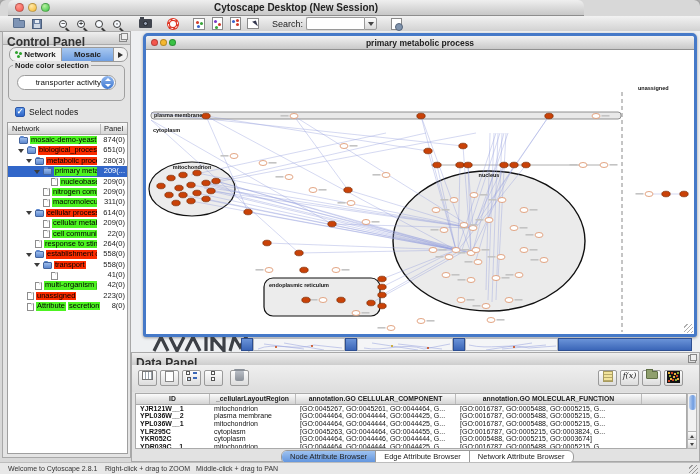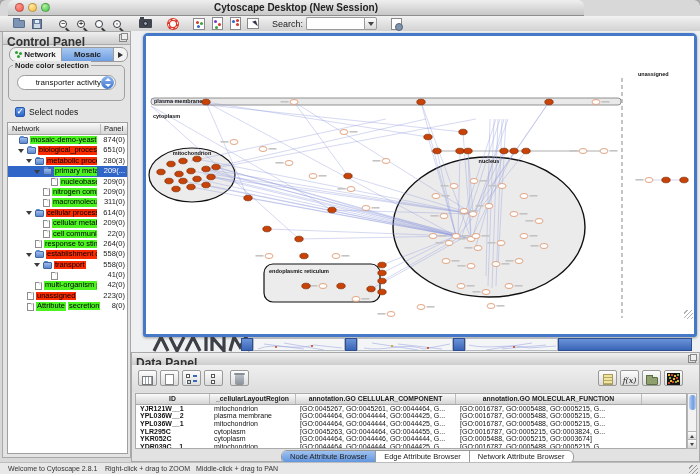--- a/index.html
+++ b/index.html
@@ -104,21 +104,21 @@
   .net-content{position:relative;width:548px;height:284px;background:#fff;overflow:hidden}
   .grip{position:absolute;right:1px;bottom:1px;width:9px;height:9px;
     background:repeating-linear-gradient(135deg,transparent 0 2px,#b0b0b0 2px 3px)}
   .wm{position:absolute;left:21px;top:306px}
   .thumb-blue{position:absolute;top:307px;height:13px;background:linear-gradient(#6a93d8,#3b66b8);border:1px solid #2d4f92;box-sizing:border-box}
   .thumb-prev{position:absolute;top:307px;height:13px;background:#f4f5f7;border:1px solid #b5b8bd;box-sizing:border-box;overflow:hidden}
 
   
   .dpanel{position:absolute;left:131px;top:352px;width:569px;height:110px;background:#e2e2e2;border:1px solid #a8a8a8;box-sizing:border-box}
   .dp-toolbar{position:absolute;left:0;top:12px;width:567px;height:27px;background:linear-gradient(#efefef,#ddd)}
-  .dpbtn{position:absolute;top:5px;width:19px;height:16px;border:1px solid #9a9a9a;border-radius:2px;background:linear-gradient(#fdfdfd,#dcdcdc);box-sizing:border-box;display:flex;align-items:flex-end;justify-content:center}
+  .dpbtn{position:absolute;top:5px;width:19px;height:16px;border:1px solid #9a9a9a;border-radius:2px;background:linear-gradient(#fdfdfd,#dcdcdc);box-sizing:border-box;display:flex;align-items:flex-start;justify-content:center}
   .g-grid{width:11px;height:9px;border:1px solid #777;box-sizing:border-box;background:
     repeating-linear-gradient(to right,#fff 0 2px,#9aa2aa 2px 3px),
     repeating-linear-gradient(#fff 0 2px,#9aa2aa 2px 3px)}
   .g-page{width:9px;height:11px;background:#fff;border:1px solid #888;box-sizing:border-box}
   .g-selattr{width:11px;height:11px;position:relative}
   .g-selattr::before{content:"";position:absolute;left:0;top:0;width:4px;height:4px;border:1px solid #555;background:#fff;box-shadow:0 6px 0 #fff,0 6px 0 0 #fff;box-sizing:border-box}
   .g-selattr::after{content:"";position:absolute;left:1px;top:6px;width:4px;height:4px;border:1px solid #555;background:#cfe0f5;box-sizing:border-box}
   .g-selattr .dots{position:absolute;right:0;top:1px;width:4px;height:2px;background:#3c68b8;box-shadow:0 5px 0 #3c68b8}
   .g-unsel{width:8px;height:11px;position:relative}
   .g-unsel::before{content:"";position:absolute;left:1px;top:0;width:4px;height:4px;border:1px solid #555;background:#fff;box-sizing:border-box}
@@ -336,20 +336,26 @@
             <span class="pico" style="left: 19px;"></span>
             <span class="lb green" style="left: 28px; max-width: 59px;">Attribute</span>
             <span class="cnt">8(0)</span>
           </div>
         </div>
     </div>
   </div>
 
   <div class="desktop">
     <div class="netwin">
+      <div class="net-tbar">
+        <span class="ntl r"></span>
+        <span class="ntl y"></span>
+        <span class="ntl g"></span>
+        <span class="net-title">primary metabolic process</span>
+      </div>
       <div class="net-content">
         <svg id="graph-svg" width="548" height="284">
             <ellipse cx="343" cy="191" rx="96" ry="70" fill="#ebebeb" stroke="#111" stroke-width="1.4"></ellipse>
             <ellipse cx="46" cy="139" rx="43" ry="27" fill="#ececec" stroke="#111" stroke-width="1.2"></ellipse>
             <rect x="118" y="228" width="116" height="38" rx="9" fill="#ececec" stroke="#111" stroke-width="1.2"></rect>
             <rect x="5" y="62" width="470" height="7" rx="3" fill="#e9e9e9" stroke="#777" stroke-width="0.8"></rect>
             <line x1="285" y1="115" x2="462" y2="115" stroke="#999" stroke-width="0.8"></line>
             <line x1="476" y1="42" x2="476" y2="282" stroke="#8a8a8a" stroke-width="1" stroke-dasharray="4 3"></line>
             <line x1="60" y1="133" x2="327" y2="178" stroke="#96a0dd" stroke-width="0.8" opacity="0.5"></line>
             <line x1="60" y1="133" x2="310" y2="200" stroke="#96a0dd" stroke-width="0.8" opacity="0.5"></line>

